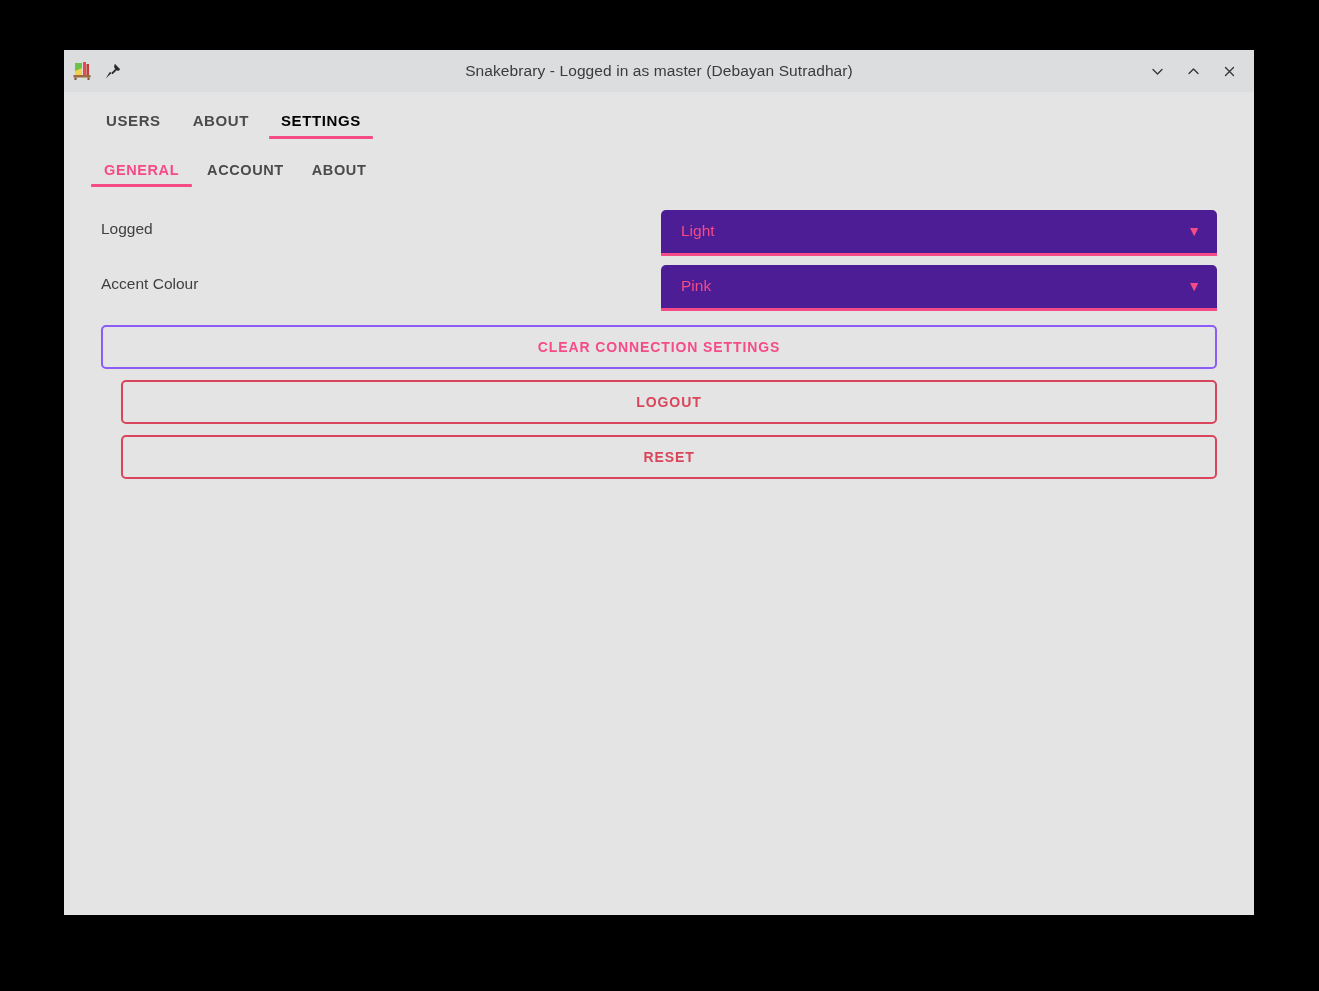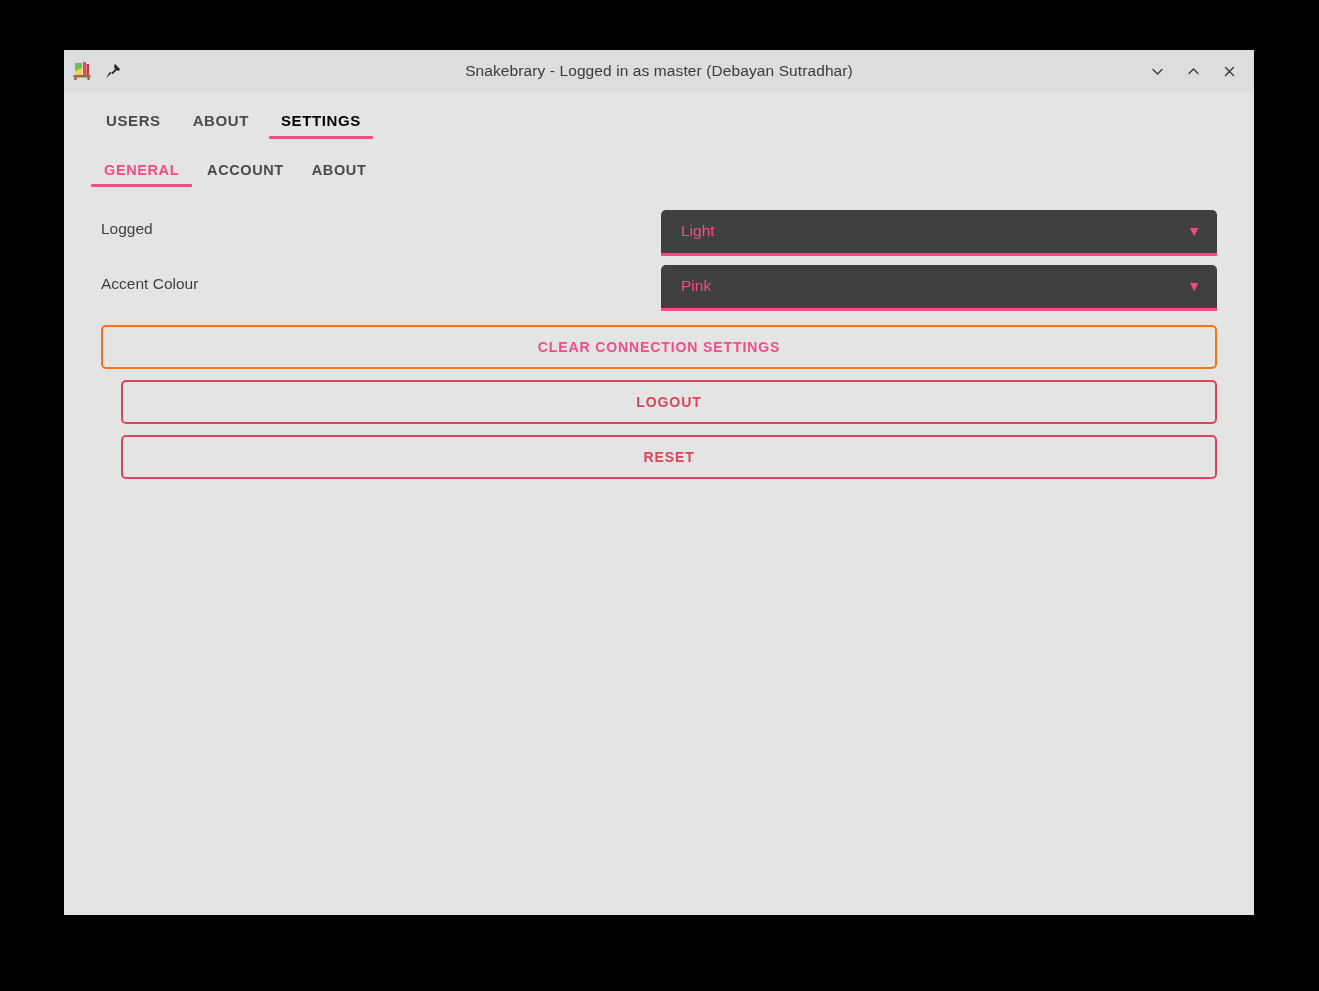--- a/index.html
+++ b/index.html
@@ -170,21 +170,21 @@
   }
   .setting-label {
     font-size: 15.5px;
     color: #3f3f3f;
     flex: 0 0 auto;
     width: 560px;
   }
   .dropdown {
     flex: 1;
     height: 46px;
-    background: #404040;
+    background: #4c1d95;
     border: none;
     border-bottom: 3px solid #f54b87;
     border-radius: 5px 5px 0 0;
     display: flex;
     align-items: center;
     padding: 0 16px 0 20px;
     cursor: pointer;
     box-sizing: border-box;
     position: relative;
     margin-top: 8px;
@@ -203,21 +203,21 @@
   
   #action-buttons {
     padding: 14px 37px 0 37px;
     display: flex;
     flex-direction: column;
     gap: 11px;
   }
   .action-btn {
     height: 44px;
     background: transparent;
-    border: 2px solid #f97316;
+    border: 2px solid #8b5cf6;
     border-radius: 5px;
     color: #f54b87;
     font-size: 14px;
     font-weight: bold;
     letter-spacing: 0.9px;
     font-family: inherit;
     cursor: pointer;
     display: flex;
     align-items: center;
     justify-content: center;

